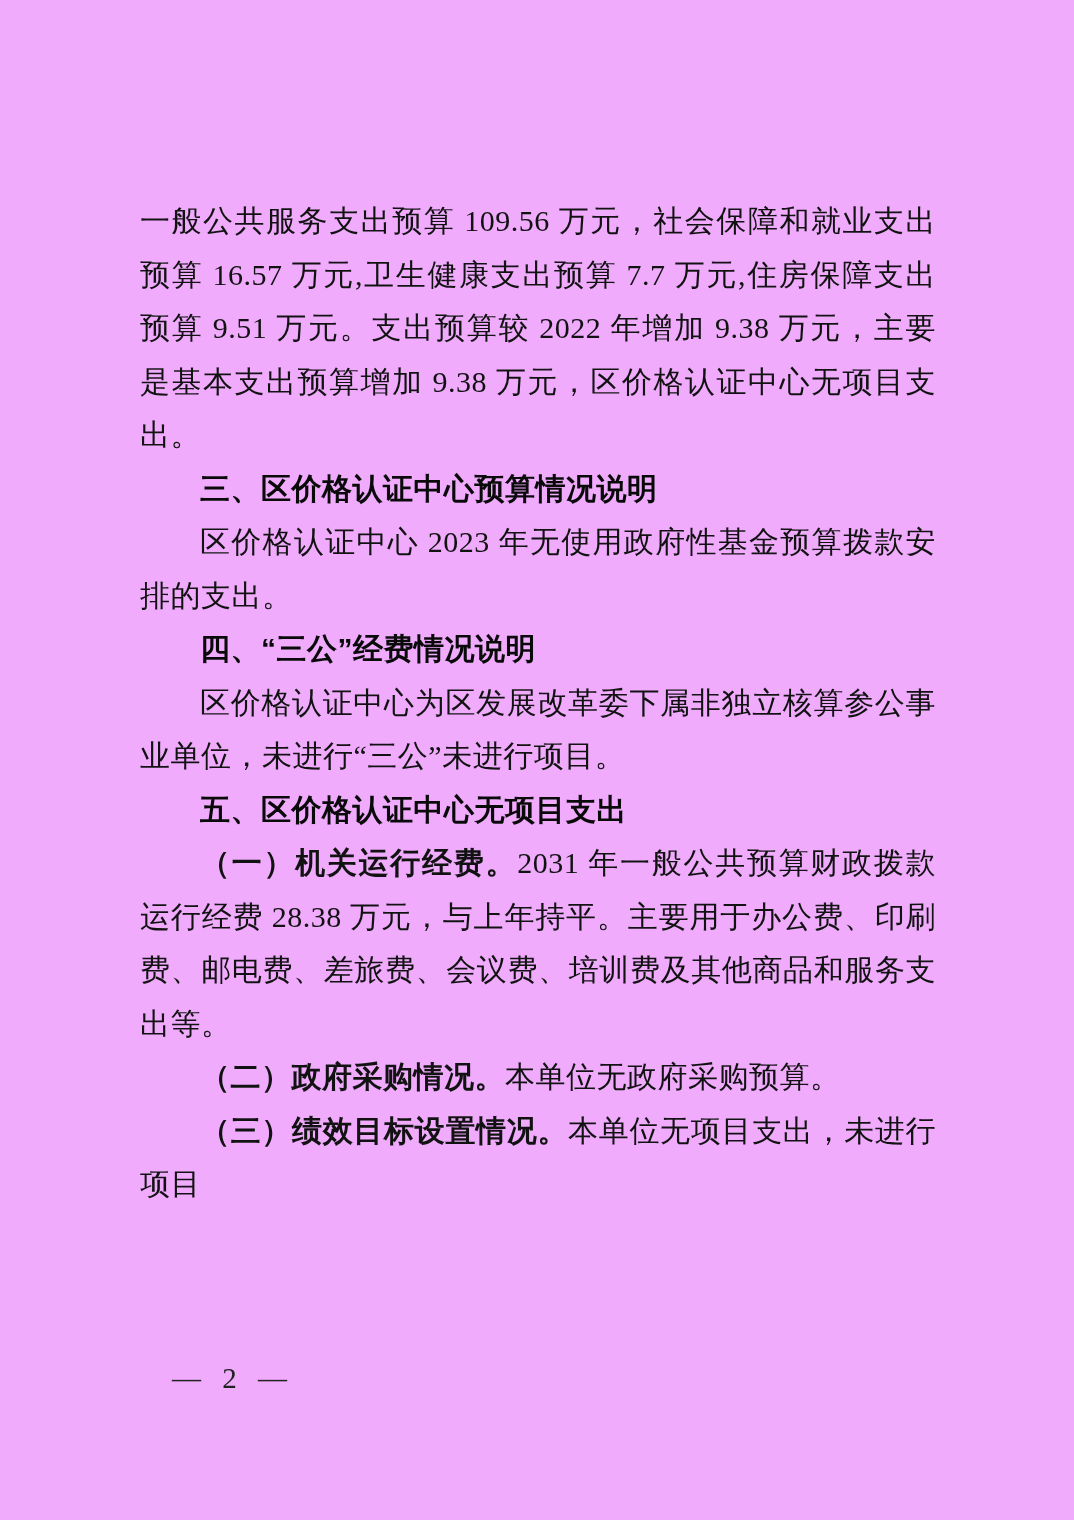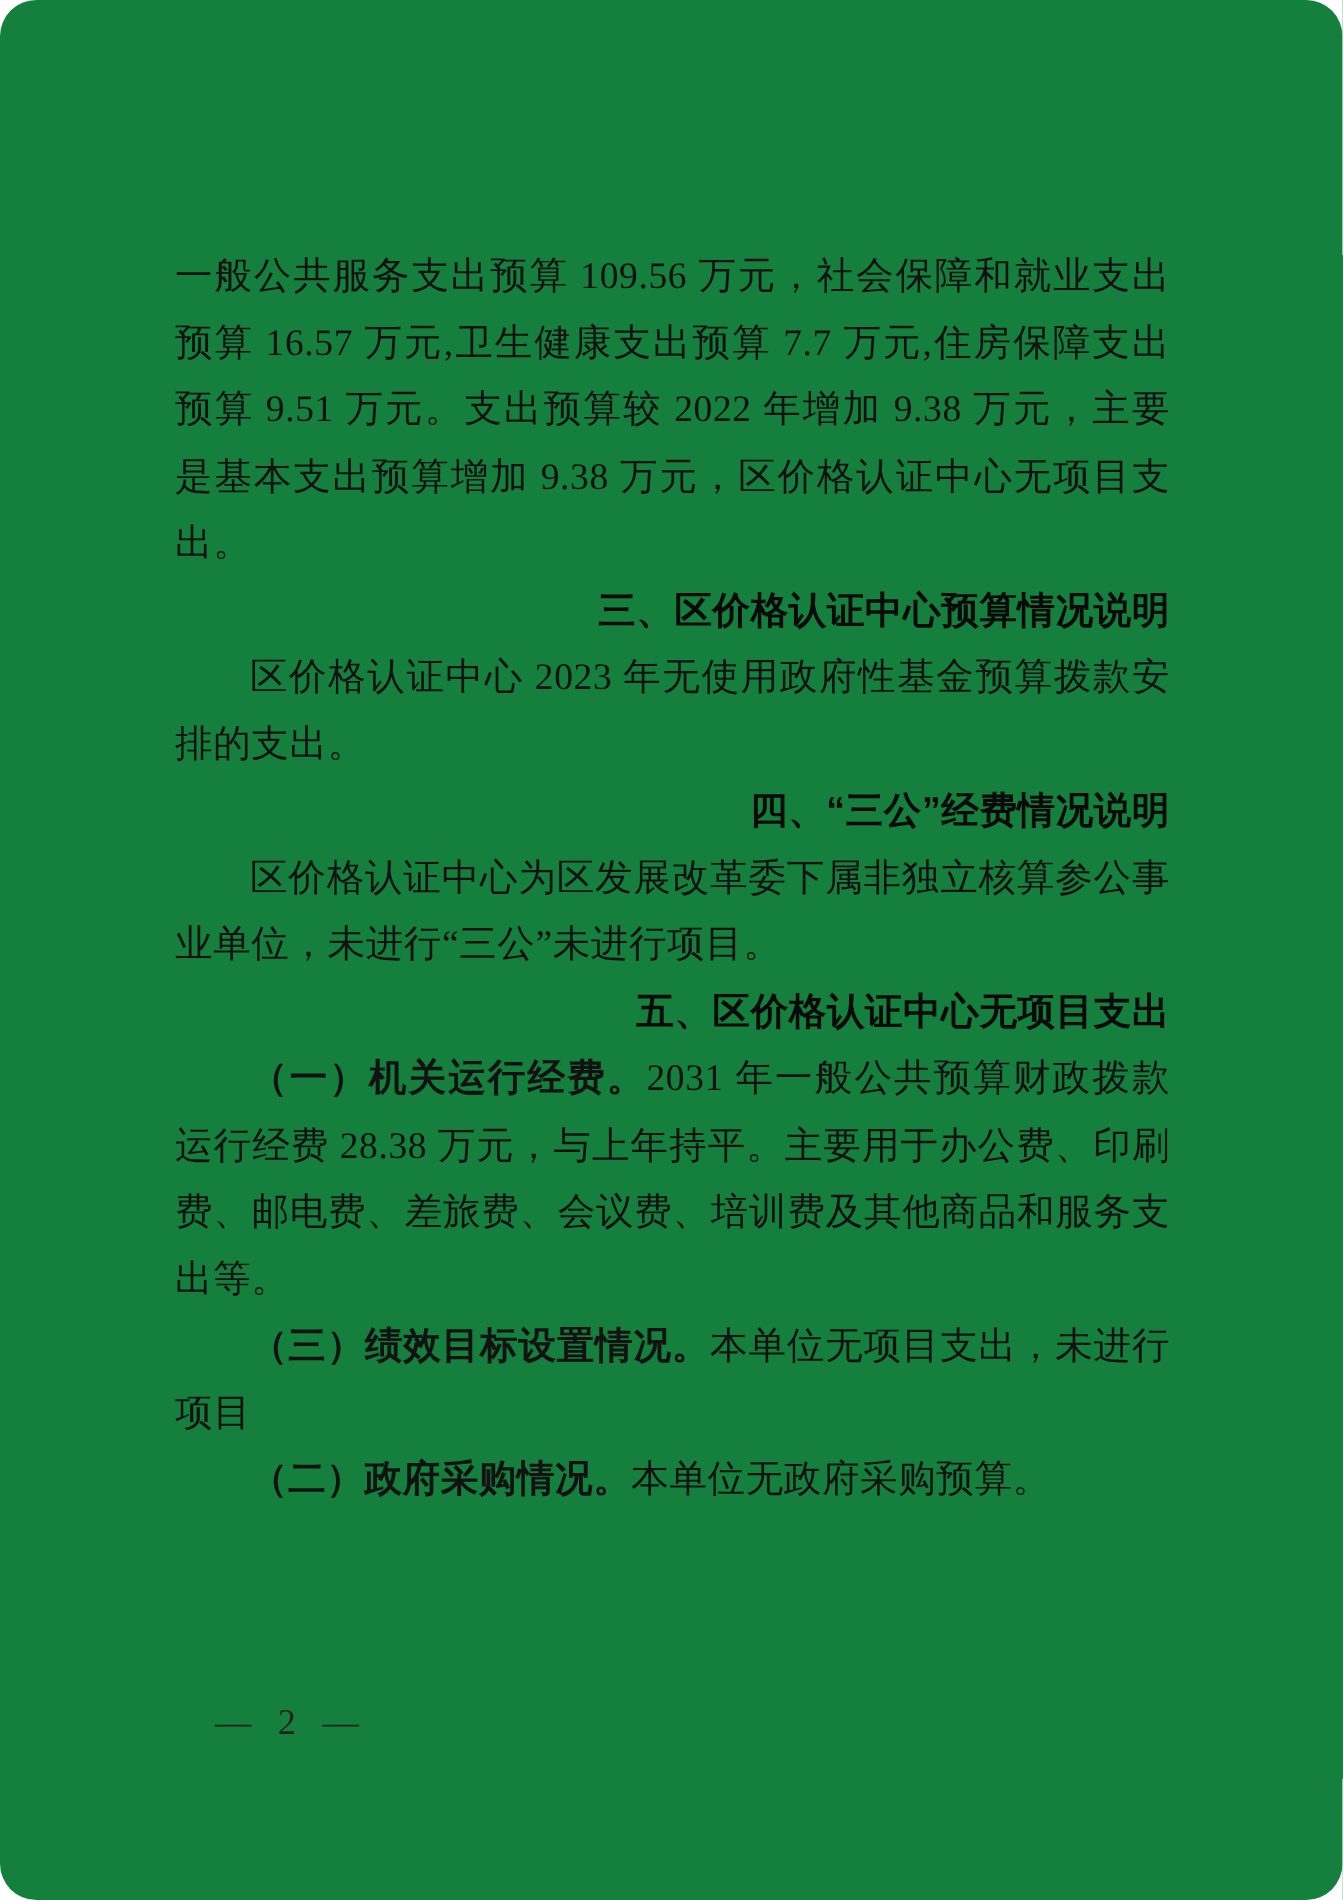--- a/index.html
+++ b/index.html
@@ -10,22 +10,21 @@
   body {
     width: 1074px;
     height: 1520px;
     position: relative;
     font-family: "Liberation Serif", serif;
     color: #121212;
   }
   .page {
     position: absolute;
     inset: 0;
-    background: #15803d;
-    border-radius: 29px;
+    background: #f0abfc;
   }
   .content {
     position: absolute;
     left: 140px;
     top: 194px;
     width: 796px;
     font-size: 30px;
     line-height: 53.5px;
     text-align: justify;
     letter-spacing: 0.5px;
@@ -36,21 +35,21 @@
   }
   .para.continuation {
     text-indent: 0;
   }
   .heading {
     margin: 0;
     font-size: 30px;
     line-height: 53.5px;
     font-weight: 700;
     text-indent: 2em;
-    text-align: right;
+    text-align: left;
     font-family: "Liberation Sans", sans-serif;
     color: #0a0a0a;
   }
   .lead {
     font-weight: 700;
     font-family: Liberation Sans, sans-serif;
   }
   .page-number {
     position: absolute;
     left: 172px;
@@ -79,23 +78,23 @@
 
     <p class="para">区价格认证中心为区发展改革委下属非独立核算参公事业单位，未进行“三公”未进行项目。</p>
 
     <h2 class="heading">五、区价格认证中心无项目支出</h2>
 
     <p class="para">
       <span class="lead">（一）机关运行经费。</span><span>2031 年一般公共预算财政拨款运行经费 28.38 万元，与上年持平。主要用于办公费、印刷费、邮电费、差旅费、会议费、培训费及其他商品和服务支出等。</span>
     </p>
 
     <p class="para">
-      <span class="lead">（三）绩效目标设置情况。</span><span>本单位无项目支出，未进行项目</span>
+      <span class="lead">（二）政府采购情况。</span><span>本单位无政府采购预算。</span>
     </p>
 
     <p class="para">
-      <span class="lead">（二）政府采购情况。</span><span>本单位无政府采购预算。</span>
+      <span class="lead">（三）绩效目标设置情况。</span><span>本单位无项目支出，未进行项目</span>
     </p>
 
   </main>
 
   <footer class="page-number">— 2 —</footer>
 </div>
 
 </body></html>

